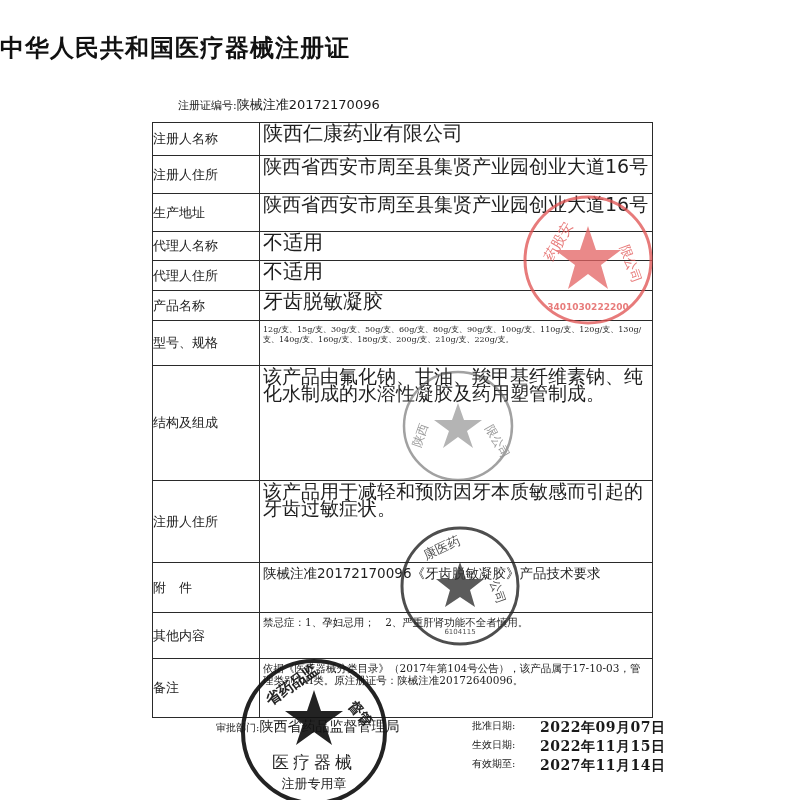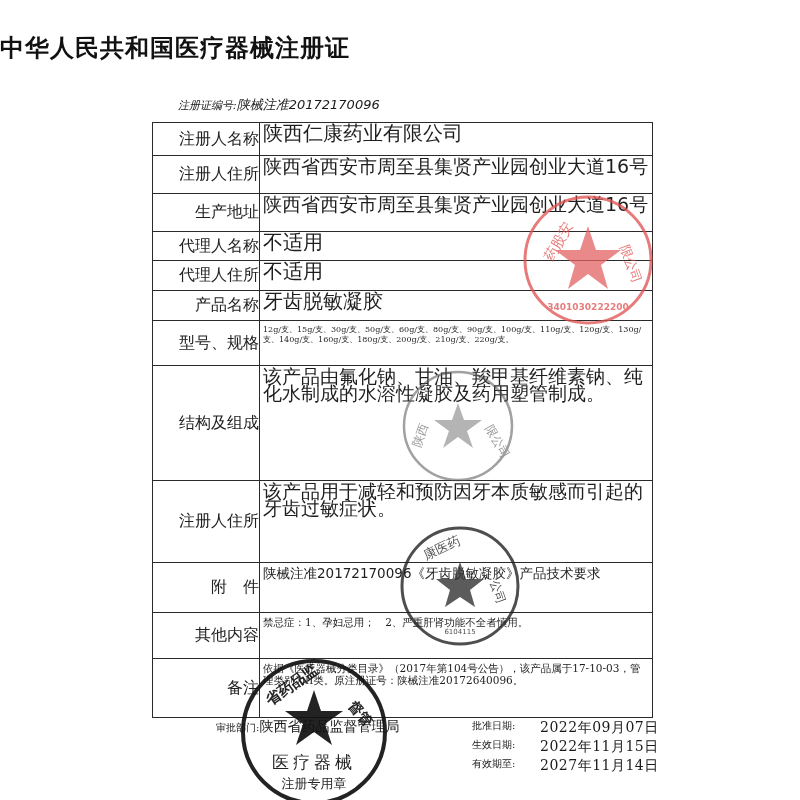--- a/index.html
+++ b/index.html
@@ -8,48 +8,47 @@
       font-family: "DejaVu Serif", "Liberation Serif", serif; color: #1a1a1a;
     }
     .title {
       position: absolute; left: 0; width: 800px; top: 32px; 
       font-family: "DejaVu Sans", "Liberation Sans", sans-serif; font-weight: bold;
       font-size: 24px; letter-spacing: 1px; color: #111;
     }
     .regno {
       position: absolute; left: 178px; top: 96px; font-size: 13px;
       font-family: "DejaVu Sans", "Liberation Sans", sans-serif;
-      font-style: italic;
     }
     .regno .lbl { font-size: 11px; }
     .tbl {
       position: absolute; left: 152px; top: 122px; width: 501px;
       border-collapse: collapse; table-layout: fixed;
     }
     .tbl td { border: 1.5px solid #2a2a2a; padding: 0; vertical-align: top; }
     .tbl td.lbl {
-      width: 106px; text-align: right; vertical-align: middle;
-      font-family: "DejaVu Sans", "Liberation Sans", sans-serif; font-size: 16px; color: #222;
+      width: 106px; text-align: left; vertical-align: middle;
+      font-family: "DejaVu Sans", "Liberation Sans", sans-serif; font-size: 13px; color: #222;
     }
     .tbl td.val {
       font-family: "DejaVu Sans", "Liberation Sans", sans-serif; font-size: 20px;
       padding: 2px 2px 0 3px; line-height: 17px; color: #1e1e1e;
     }
     .tbl td.val.small { font-size: 8px; line-height: 10px; padding-top: 4px; font-family: "DejaVu Serif", serif; }
     .tbl td.val.mid { font-size: 10.5px; line-height: 12px; padding-top: 3px; font-family: "DejaVu Serif", serif; }
     .tbl td.val.big { font-size: 19px; line-height: 17px; }
     .footer-left {
       position: absolute; left: 176px; top: 718px; font-size: 14px;
       font-family: "DejaVu Sans", "Liberation Sans", sans-serif;
     }
     .footer-left .lbl { font-size: 10px; font-family: "DejaVu Serif", serif; margin-left: 40px; }
     .dates { position: absolute; left: 472px; top: 719px; }
     .date-row { height: 19px; display: flex; align-items: flex-start; }
     .date-row .lbl { width: 68px; font-size: 10px; font-family: "DejaVu Serif", serif; }
-    .date-row .val { font-size: 14px; font-family: "DejaVu Serif", "Liberation Serif", serif; letter-spacing: 0.5px; }
+    .date-row .val { font-size: 14px; font-family: "DejaVu Serif", "Liberation Serif", serif; letter-spacing: 0.5px; font-weight: bold; }
     .stamp { position: absolute; pointer-events: none; }
   </style>
 </head>
 <body>
 
 <div class="title">中华人民共和国医疗器械注册证</div>
 
 <div class="regno">
   <span class="lbl">注册证编号:</span><span>陕械注准20172170096</span>
 </div>

